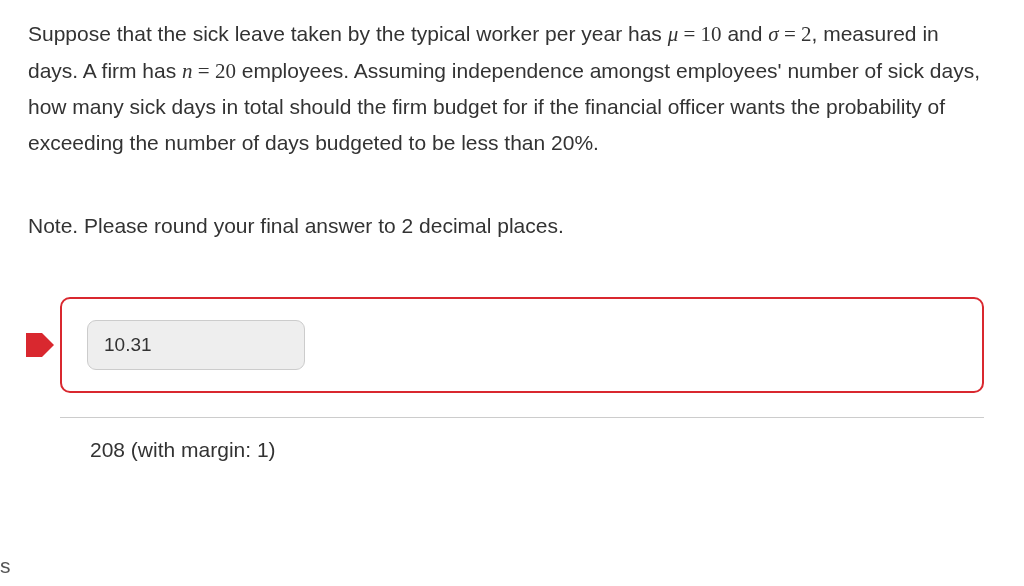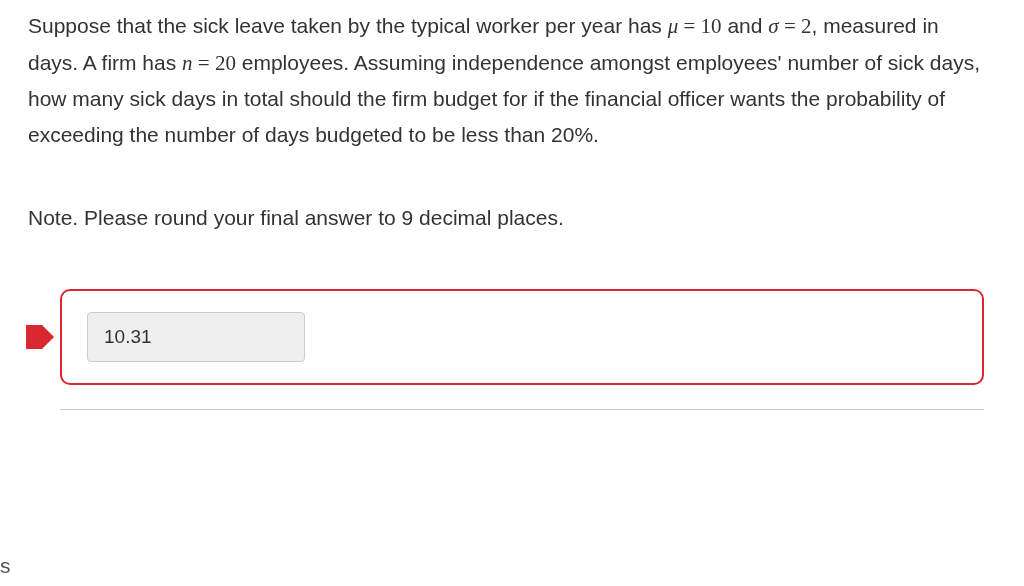--- a/index.html
+++ b/index.html
@@ -9,21 +9,21 @@
     }
     body {
       font-family: 'Helvetica Neue', Arial, sans-serif;
       background: #ffffff;
       width: 1024px;
       height: 586px;
       position: relative;
       color: #333333;
     }
     .content {
-      padding: 8px 35px 0 28px;
+      padding: 16px 35px 0 28px;
     }
     .question-text {
       font-size: 21px;
       line-height: 1.7;
       color: #333333;
       margin-bottom: 48px;
     }
     .question-text .math-var {
       font-family: 'Times New Roman', serif;
       font-style: italic;
@@ -59,21 +59,21 @@
       height: 0;
     }
     .marker svg {
       position: absolute;
       left: -2px;
       top: -16px;
     }
     .answer-input {
       background: #eeeeee;
       border: 1px solid #cccccc;
-      border-radius: 4px;
+      border-radius: 9px;
       padding: 12px 16px;
       font-size: 19px;
       color: #333333;
       width: 218px;
       height: 50px;
     }
     .divider {
       border: none;
       border-top: 1px solid #cccccc;
       margin: 24px 5px 0 32px;
@@ -96,29 +96,30 @@
   </style>
 </head>
 <body>
 
 <div class="content">
   <p class="question-text">
     <span>Suppose that the sick leave taken by the typical worker per year has </span><span class="math-var">μ</span><span class="math-num"> = </span><span class="math-num">10</span><span> and </span><span class="math-var">σ</span><span class="math-num"> = </span><span class="math-num">2</span><span>, measured in days. A firm has </span><span class="math-var">n</span><span class="math-num"> = </span><span class="math-num">20</span><span> employees. Assuming independence amongst employees' number of sick days, how many sick days in total should the firm budget for if the financial officer wants the probability of exceeding the number of days budgeted to be less than 20%.</span>
   </p>
 
   <p class="note">
-    <b>Note.</b><span> Please round your final answer to 9 decimal places.</span>
+    <b>Note.</b><span> Please round your final answer to 2 decimal places.</span>
   </p>
 
   <div class="answer-box">
     <div class="marker">
       <svg width="28" height="32" viewBox="0 0 28 32">
         <path d="M 0 4 L 16 4 L 28 16 L 16 28 L 0 28 Z" fill="#d9282f"></path>
       </svg>
     </div>
     <input class="answer-input" type="text" readonly="" value="10.31" style="">
   </div>
 
   <hr class="divider">
 
+  <p class="correct-answer">208 (with margin: 1)</p>
 </div>
 
 <div class="side-label">s</div>
 
 </body></html>

